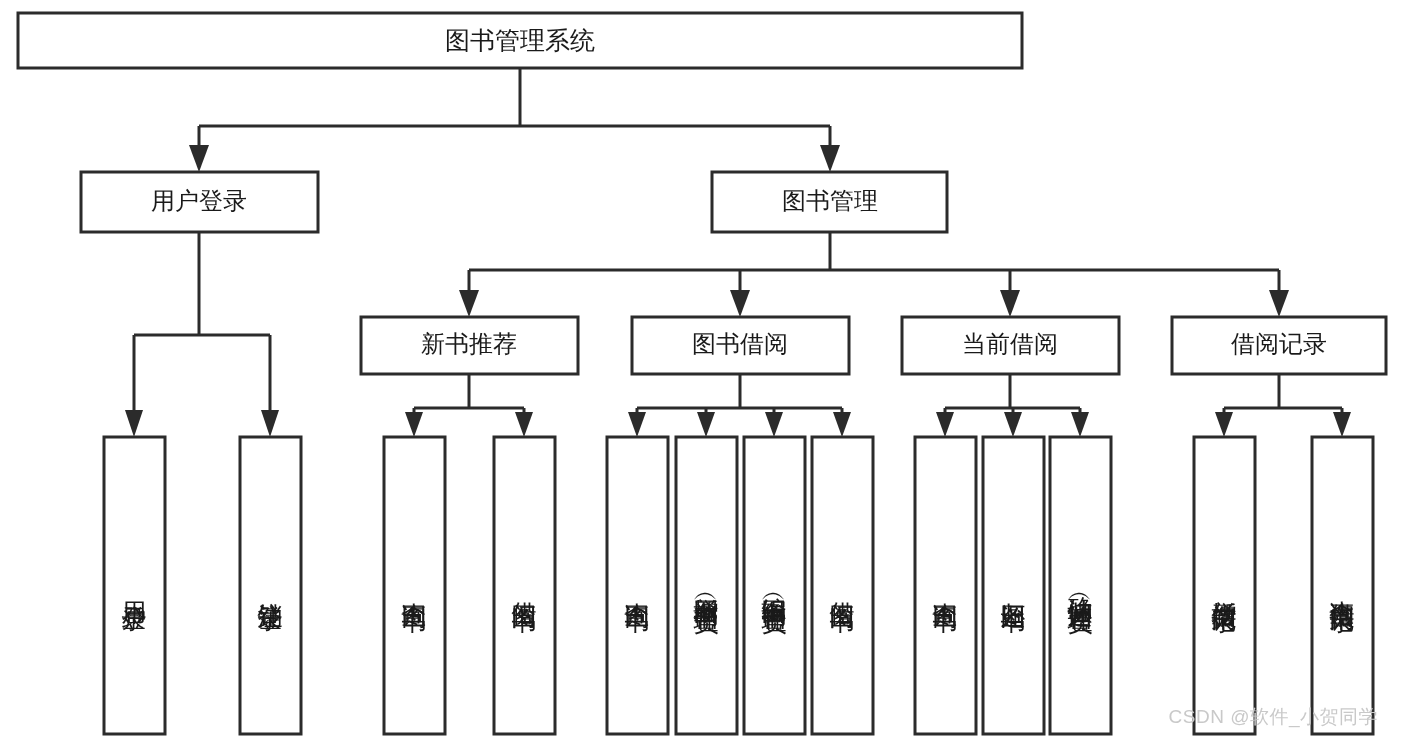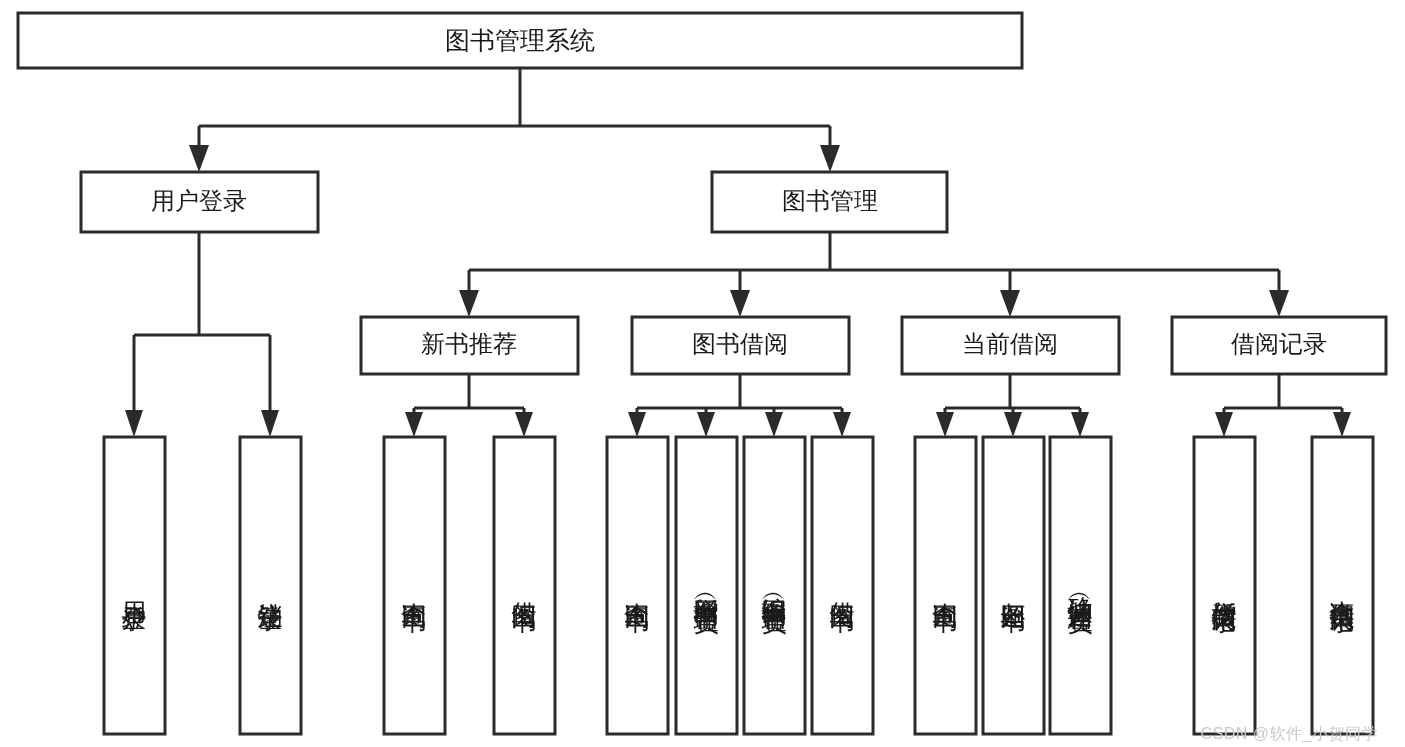--- a/index.html
+++ b/index.html
@@ -65,23 +65,23 @@
     font-size: 25px;
     line-height: 1.12;
     letter-spacing: 2px;
     color: #1a1a1a;
     white-space: nowrap;
     pointer-events: none;
   }
   .watermark {
     position: absolute;
     right: 16px;
-    bottom: 2px;
-    font-family: "Liberation Sans", "DejaVu Sans", sans-serif;
-    font-size: 16px;
+    bottom: 17px;
+    font-family: "Liberation Sans", "DejaVu Sans", sans-serif;
+    font-size: 19px;
     color: #c9c9c9;
     letter-spacing: 0.5px;
     user-select: none;
     white-space: nowrap;
   }
 </style>
 </head>
 <body>
 
 <div id="diagram-root">

